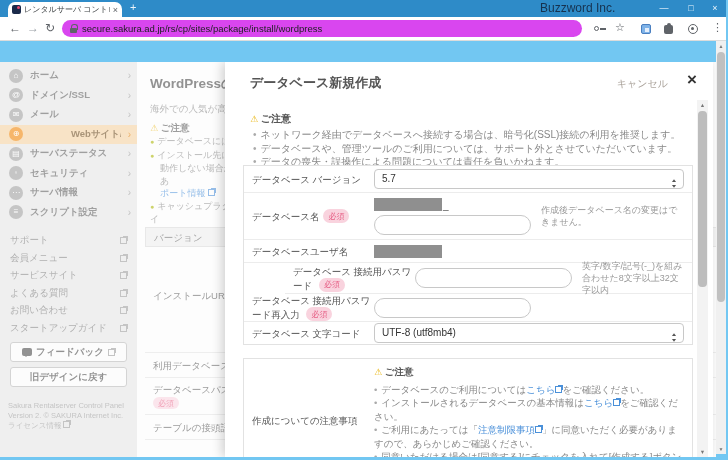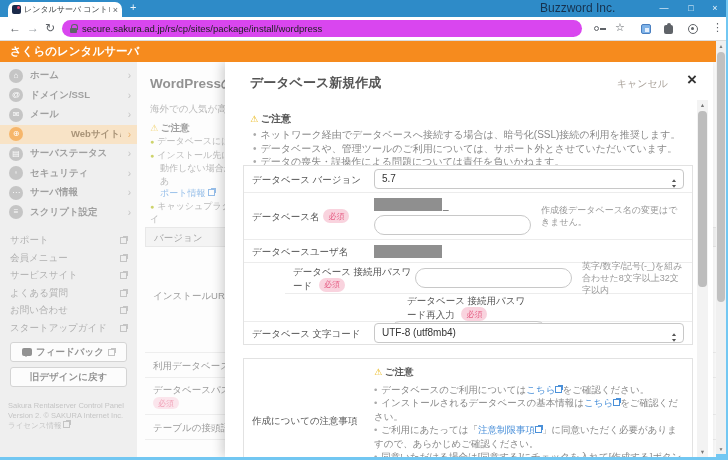--- a/index.html
+++ b/index.html
@@ -95,21 +95,21 @@
   .m-warns { position:absolute; left:28px; top:66px; font-size:10px; color:#888; line-height:13.5px; }
   .m-warns .dot, .m-dot { color:#aaa; margin-right:4px; }
 
   .fbox { position:absolute; left:18px; width:450px; border:1px solid #e2e2e2; background:#fff; }
   .fbox1 { top:103px; }
   .frow { display:flex; border-bottom:1px solid #ececec; align-items:center; padding:0 8px; }
   .frow:last-child { border-bottom:none; }
   .flabel { width:122px; flex:0 0 auto; font-size:9.5px; color:#555; line-height:13px; }
   .fctrl { flex:1; display:flex; align-items:center; }
   .fr-version { height:27px; } .fr-name { height:47px; } .fr-user { height:23px;justify-content:center; }
-  .fr-pw { height:31px;margin-left:41px; } .fr-pw2 { height:28px;flex-direction:column; } .fr-charset { height:22px; }
+  .fr-pw { height:31px;margin-left:41px; } .fr-pw2 { height:28px; } .fr-charset { height:22px; }
   .select { position:relative; height:20px; border:1px solid #c8c8c8; border-radius:4px; background:#fff; font-size:10px; color:#333; line-height:18px; padding:0 18px 16px 7px; width:100%; }
   .select .updown { position:absolute; right:6px; top:6px; }
   .updown::before { content:""; display:block; border:3px solid transparent; border-bottom:4px solid #555; margin-bottom:1px; transform:scale(0.7); }
   .updown::after { content:""; display:block; border:3px solid transparent; border-top:4px solid #555; transform:scale(0.7); }
   .tinput { height:20px; width:157px; border:1px solid #c8c8c8; border-radius:10px; background:#fff; }
   .redact { display:inline-block; width:68px; height:13px; background:#8f8f8f; }
   .name-stack { display:flex; flex-direction:column; gap:4px; }
   .name-line { font-size:10px; color:#555; display:flex; align-items:flex-end; gap:1px; }
   .fnote { font-size:9px; color:#999; line-height:12px; padding-left:10px; flex:1; }
 
@@ -156,23 +156,20 @@
       <span class="url-text">secure.sakura.ad.jp/rs/cp/sites/package/install/wordpress</span>
     </div>
     <span class="tbicon key-icon"></span>
     <span class="tbicon star-icon">☆</span>
     <span class="tbicon blue-ext"></span>
     <span class="tbicon puzzle-icon"></span>
     <span class="tbicon avatar-icon"></span>
     <span class="tbicon dots-icon">⋮</span>
   </div>
 
-  <div class="siteheader">
-    <span>さくらのレンタルサーバ</span>
-  </div>
 
   <div class="page">
 
     <div class="sidebar">
       <div style="height:4px"></div>
       <div class="menu-item">
         <span class="circ">⌂</span>
         <span class="mlabel">ホーム</span>
         <span class="chev">›</span>
       </div>

